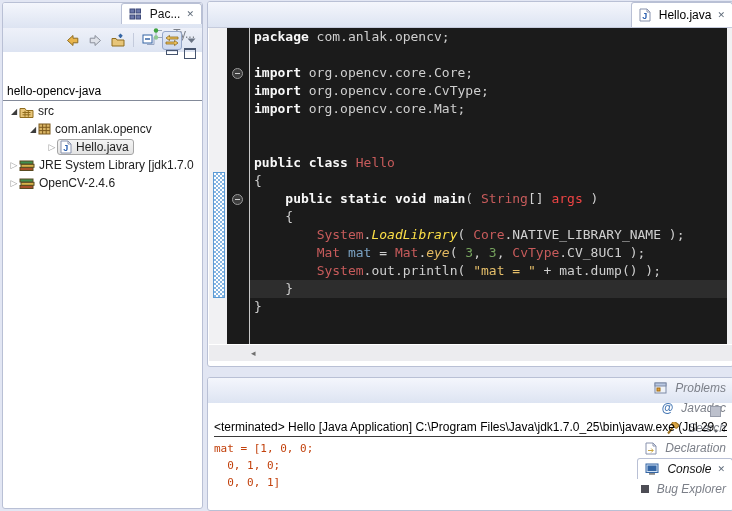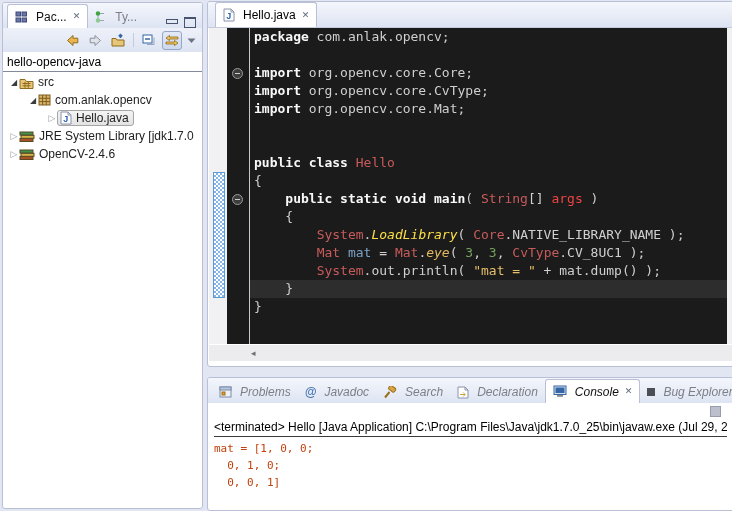--- a/index.html
+++ b/index.html
@@ -4,33 +4,33 @@
 <style>
   html,body{margin:0;padding:0;}
   body{
     width:732px;height:511px;position:relative;overflow:hidden;
     background:#e2e6f3;
     font-family:"Liberation Sans","DejaVu Sans",sans-serif;
     font-size:12px;color:#222;
   }
   .panel{position:absolute;background:#fff;border:1px solid #b9c0d5;border-radius:3px;box-sizing:border-box;overflow:hidden;}
   
-  .tabbar{display:flex;align-items:flex-end;background:linear-gradient(#f4f6fc,#dde4f2);height:25px;box-sizing:border-box;}
+  .tabbar{display:flex;align-items:flex-end;background:linear-gradient(#f4f6fc,#dde4f2);height:25px;box-sizing:border-box;flex-direction:column;}
   .tab{display:flex;align-items:center;gap:4px;padding:3px 7px;height:22px;box-sizing:border-box;color:#7b7f88;white-space:nowrap;cursor:default;}
   .tab.active{background:#fff;border:1px solid #b9c0d5;border-bottom:none;border-radius:3px 3px 0 0;color:#111;height:24px;}
   .close{font-size:9px;color:#5f6b7a;margin-left:2px;line-height:1;}
   .winbtns{margin-left:auto;display:flex;gap:6px;padding:4px 6px 0 0;}
   .minbtn{width:10px;height:3px;border:1px solid #46546e;margin-top:2px;}
   .maxbtn{width:10px;height:8px;border:1px solid #46546e;border-top:2px solid #46546e;}
   
   #pkg-toolbar{display:flex;justify-content:flex-end;align-items:center;gap:3px;height:24px;background:linear-gradient(#eef1f9,#dde4f2);padding-right:4px;}
   .tbtn{display:flex;align-items:center;justify-content:center;width:20px;height:19px;}
   .tbtn.pressed{border:1px solid #95a6c8;border-radius:3px;background:linear-gradient(#e3eaf7,#ccd8ee);box-sizing:border-box;}
   .tsep{width:1px;height:14px;background:#c4cbdc;margin:0 2px;}
-  #project-label{padding:3px 4px 2px;color:#000;border-bottom:1px solid #838a99;white-space:nowrap;}
+  #project-label{padding:3px 4px 2px;color:#000;border-bottom:1px solid #838a99;white-space:nowrap;margin-top:29px;}
   #package-tree{padding-top:1px;}
   .trow{display:flex;align-items:center;height:18px;white-space:nowrap;overflow:hidden;}
   .arrow{width:10px;text-align:center;font-family:"DejaVu Sans",sans-serif;flex:0 0 10px;}
   .arrow.exp{font-size:8px;color:#3c3c3c;}
   .arrow.col{font-size:9px;color:#9a9a9a;}
   .ticon{display:flex;align-items:center;margin-right:4px;}
   .sel-wrap{display:flex;align-items:center;background:linear-gradient(#f4f4f4,#e3e3e3);border:1px solid #a5a5a5;border-radius:3px;padding:0 4px 0 2px;height:16px;box-sizing:border-box;}
   
   #editor-body{position:absolute;top:26px;left:1px;right:1px;height:316px;display:flex;}
   #ed-ruler{width:18px;background:#f1f1f3;position:relative;flex:0 0 18px;}

